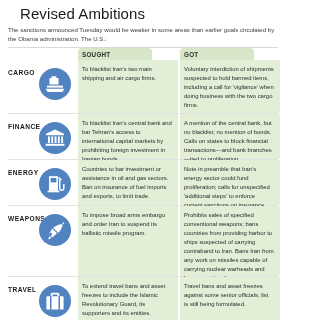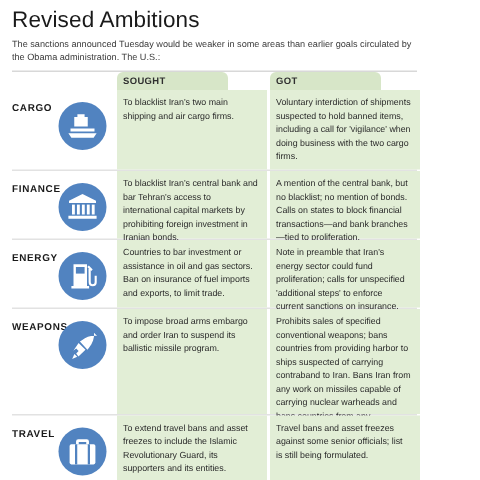--- a/index.html
+++ b/index.html
@@ -24,21 +24,21 @@
     padding: 6px 8px 0 8px;
     background: #ffffff;
   }
 
   
   .title {
     font-size: 15px;
     font-weight: normal;
     letter-spacing: 0.1px;
     color: #1a1a1a;
-    margin: 0 0 3px 0;
+    margin: 0 0 3px 12px;
     line-height: 1.05;
   }
   .standfirst {
     font-size: 6.1px;
     line-height: 1.5;
     color: #3b3b3b;
     margin: 0 0 4px 0;
     max-width: 272px;
   }
   .rule {

